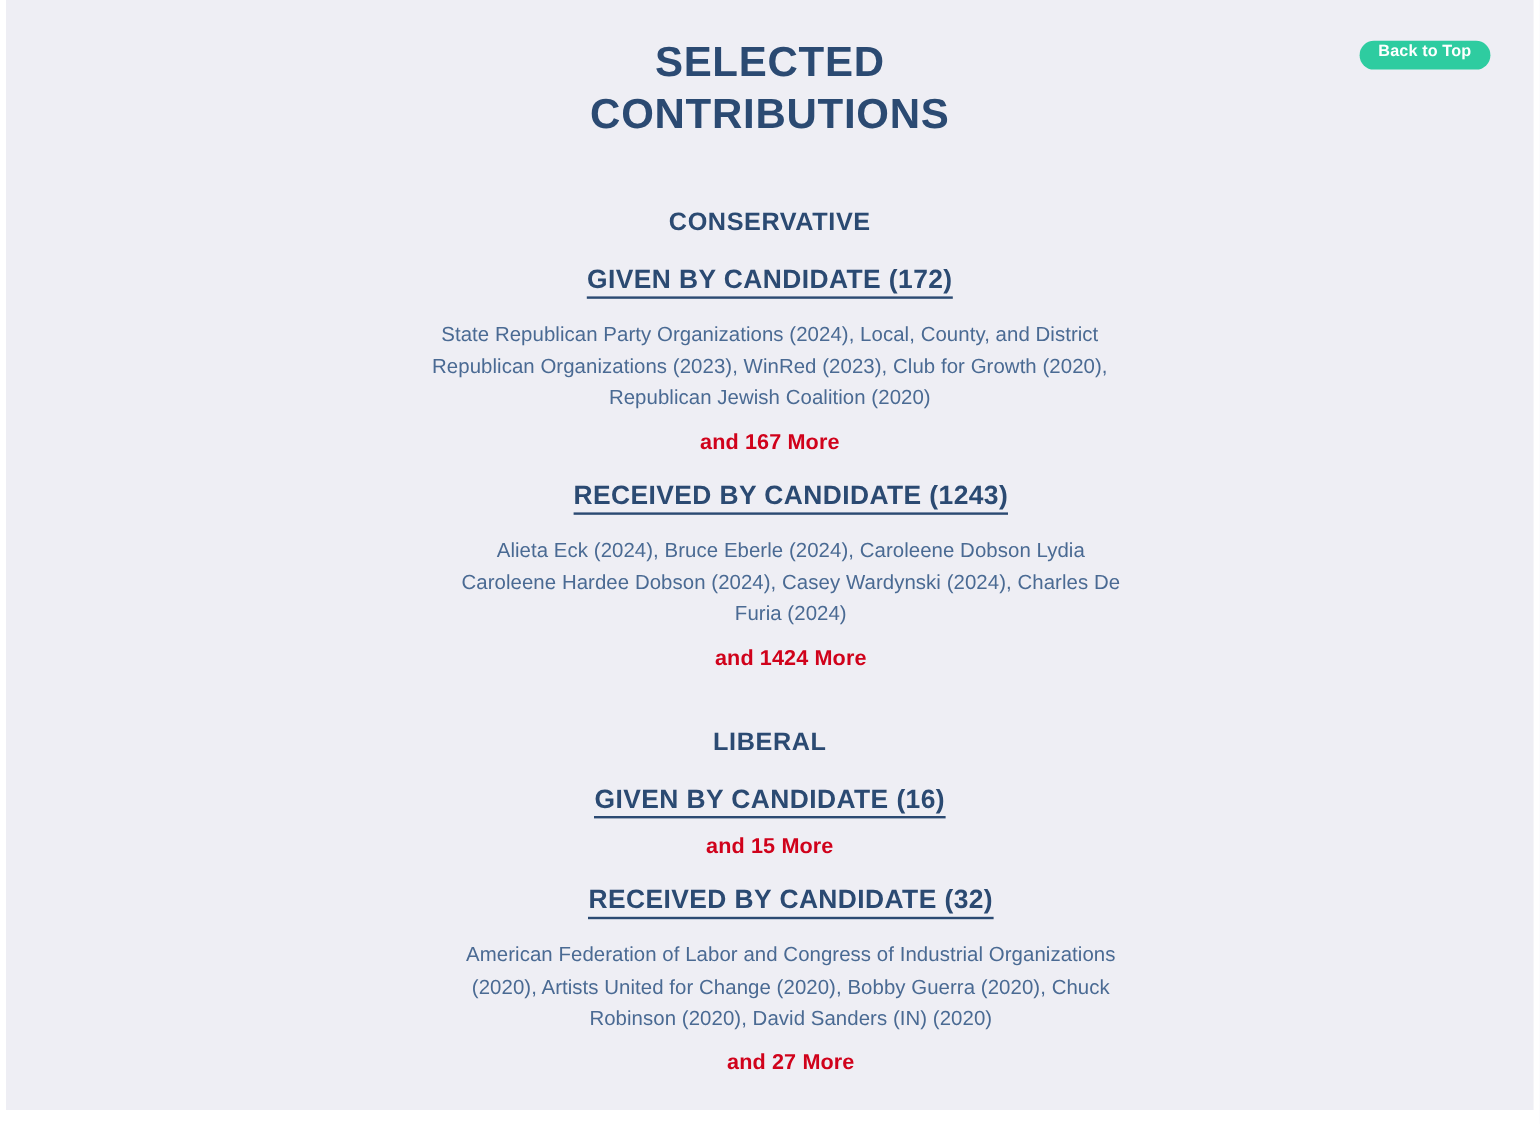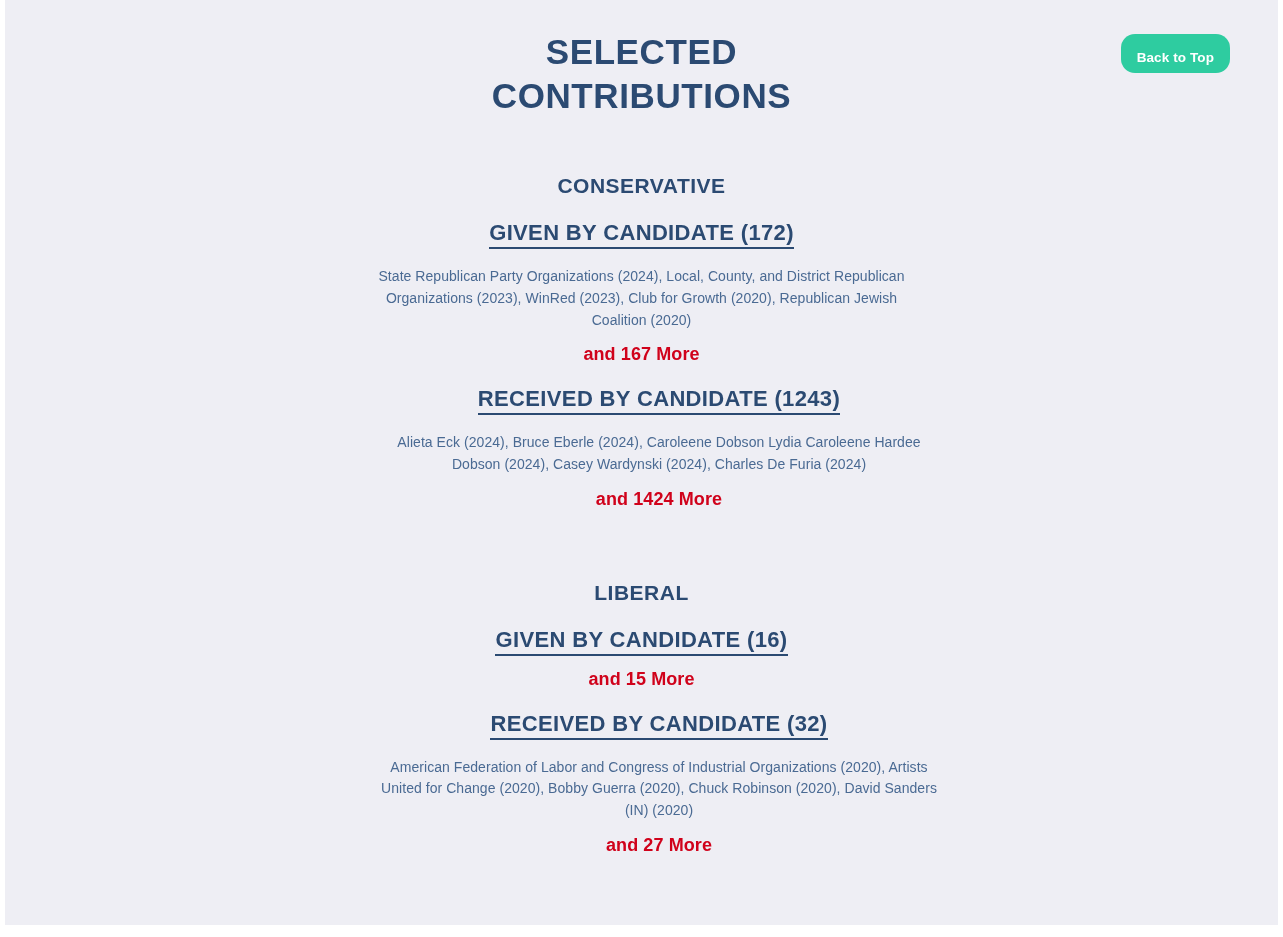--- a/index.html
+++ b/index.html
@@ -19,27 +19,27 @@
     top: 0px;
     width: 1273px;
     height: 925px;
     background: #eeeef4;
     overflow: hidden;
   }
 
   
   .back-to-top {
     position: absolute;
-    right: 48px;
+    right: 36px;
     top: 34px;
     background: #2ECCA0;
     color: #ffffff;
     border: none;
     border-radius: 14px;
-    padding: 17px 16px 8px 16px;
+    padding: 2px 16px 8px 16px;
     font-size: 13.5px;
     font-weight: 600;
     letter-spacing: 0.1px;
     font-family: "Liberation Sans", sans-serif;
     cursor: pointer;
     line-height: 1;
     white-space: nowrap;
   }
 
   
@@ -57,21 +57,21 @@
     line-height: 1.26;
     margin: 0 auto;
     max-width: 420px;
     text-transform: uppercase;
   }
 
   .section {
     margin-top: 0;
   }
   .section.first { margin-top: 56px; }
-  .section.second { margin-top: 71px; }
+  .section.second { margin-top: 48px; }
 
   .section-title {
     color: #2b4a72;
     font-size: 21px;
     font-weight: 800;
     letter-spacing: 0.5px;
     margin: 0 0 22px 0;
     text-transform: uppercase;
   }
 
@@ -86,21 +86,21 @@
     letter-spacing: 0.35px;
     text-decoration: none;
     border-bottom: 2px solid #2b4a72;
     padding-bottom: 1px;
     cursor: pointer;
     text-transform: uppercase;
   }
 
   .entries {
     color: #4a6a93;
-    font-size: 14px;
+    font-size: 17px;
     line-height: 1.55;
     max-width: 570px;
     margin: 17px auto 0 auto;
     letter-spacing: 0.05px;
   }
 
   .more {
     color: #d0021b;
     font-size: 18px;
     font-weight: 600;

